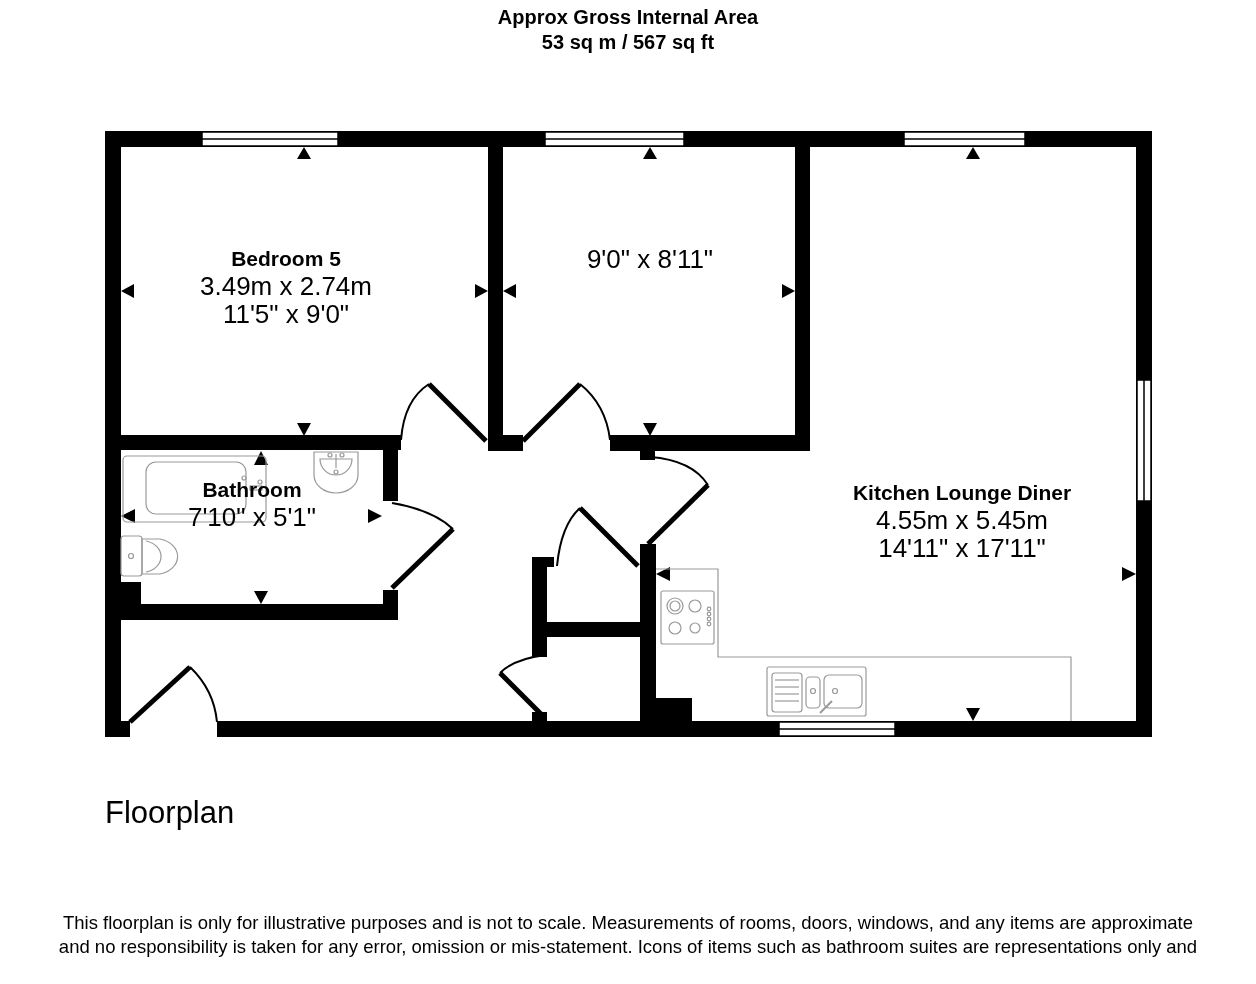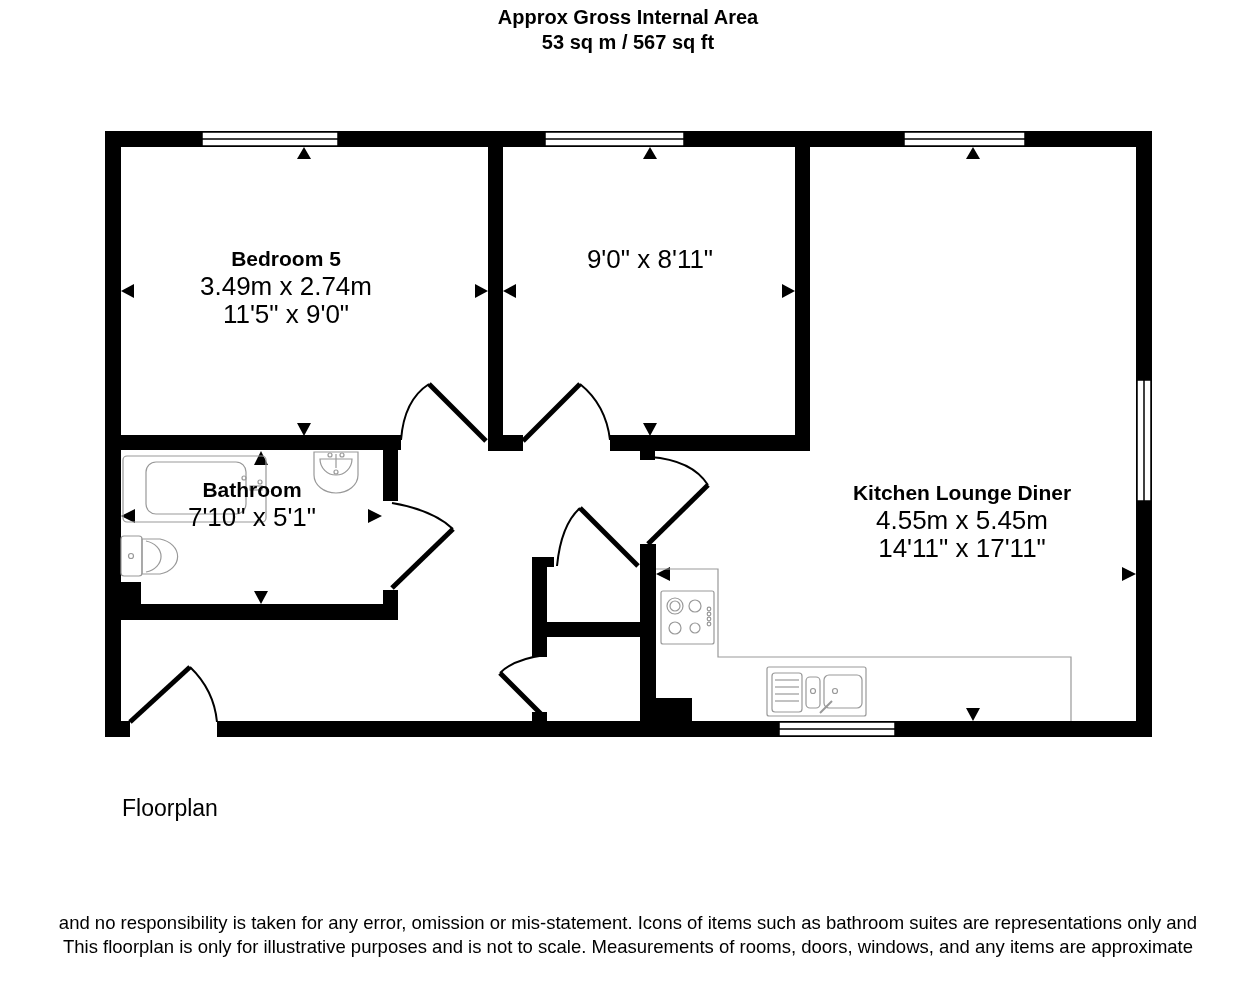--- a/index.html
+++ b/index.html
@@ -5,21 +5,21 @@
   html, body { margin: 0; padding: 0; background: #ffffff; }
   body { width: 1256px; height: 984px; position: relative; overflow: hidden;
          font-family: "Liberation Sans", sans-serif; color: #000; }
   .header { position: absolute; left: 0; top: 0; width: 1256px; text-align: center;
             font-weight: bold; font-size: 20px; line-height: 25px; padding-top: 5px; }
   .header div { margin: 0; }
   svg.plan { position: absolute; left: 0; top: 0; }
   .room-label { position: absolute; text-align: center; white-space: nowrap; }
   .room-label .name { font-weight: bold; font-size: 21px; line-height: 27px; }
   .room-label .dim { font-size: 26px; line-height: 28px; }
-  .floor-title { position: absolute; left: 122px; top: 795px; font-size: 23px; }
+  .floor-title { position: absolute; left: 105px; top: 795px; font-size: 31px; }
   .disclaimer { position: absolute; left: 0; top: 911px; width: 1256px; text-align: center;
                 font-size: 18.5px; line-height: 24px; }
 </style>
 </head>
 <body>
 
 <div class="header">
   <div>Approx Gross Internal Area</div>
   <div>53 sq m / 567 sq ft</div>
 </div>
@@ -199,15 +199,15 @@
 
 <div class="room-label" style="left:812px; top:479px; width:300px;">
   <div class="name">Kitchen Lounge Diner</div>
   <div class="dim">4.55m x 5.45m</div>
   <div class="dim">14'11" x 17'11"</div>
 </div>
 
 <div class="floor-title">Floorplan</div>
 
 <div class="disclaimer">
+  <div>This floorplan is only for illustrative purposes and is not to scale. Measurements of rooms, doors, windows, and any items are approximate</div>
   <div>and no responsibility is taken for any error, omission or mis-statement. Icons of items such as bathroom suites are representations only and</div>
-  <div>This floorplan is only for illustrative purposes and is not to scale. Measurements of rooms, doors, windows, and any items are approximate</div>
 </div>
 
 </body></html>

